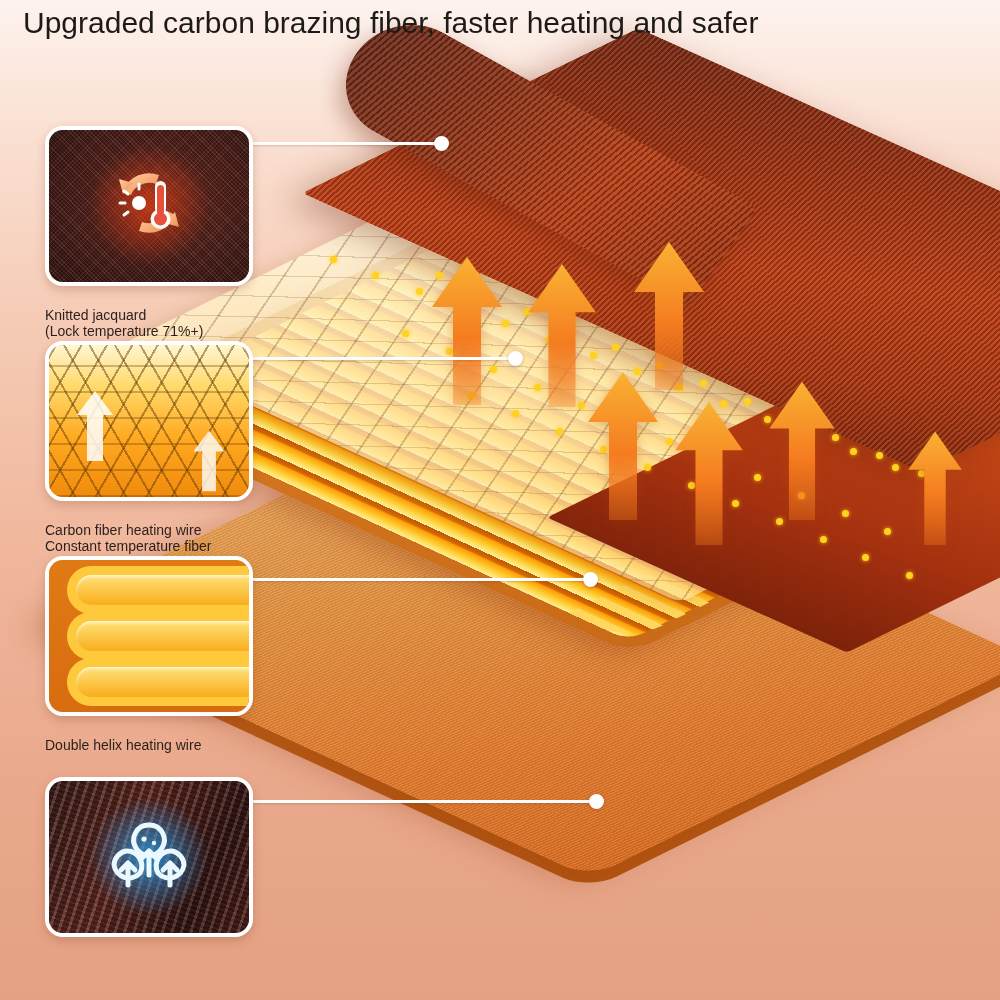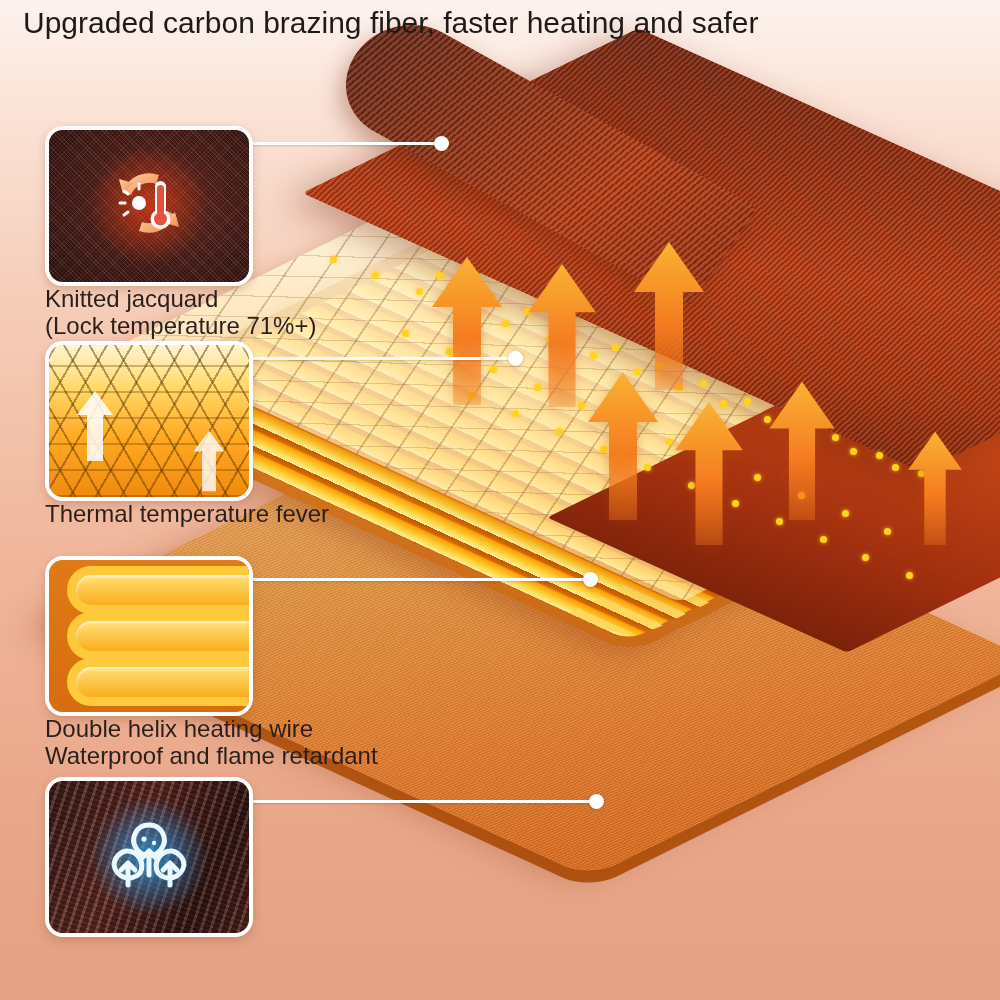--- a/index.html
+++ b/index.html
@@ -131,21 +131,21 @@
   .thumb{
     width:200px;height:152px;border-radius:18px;overflow:hidden;
     border:4px solid #ffffff;position:relative;
     box-shadow:0 4px 10px rgba(130,60,30,.25);
   }
   .thumb .ico{
     position:absolute;left:50%;top:50%;transform:translate(-50%,-50%);
     z-index:3;
   }
   .caption{
-    margin-top:0;font-size:24px;line-height:1.12;color:#2a1f1c;
+    margin-top:22px;font-size:14px;line-height:1.12;color:#2a1f1c;
     white-space:nowrap;
   }
   .caption div{display:block;}
 
   
   .tex-knit{
     position:absolute;inset:0;
     background:
       repeating-linear-gradient(45deg, rgba(255,255,255,.07) 0 1px, rgba(0,0,0,.18) 1px 3px),
       repeating-linear-gradient(-45deg, rgba(255,255,255,.05) 0 1px, rgba(0,0,0,.14) 1px 3px),
@@ -422,35 +422,35 @@
       <div class="thumb">
         <span class="tex-honey"></span>
         <svg style="position:absolute;left:26px;top:44px;z-index:4" width="40" height="74" viewBox="0 0 40 74">
           <path d="M20 2 L38 26 H28 V72 H12 V26 H2 Z" fill="rgba(255,255,255,.85)"></path>
         </svg>
         <svg style="position:absolute;left:142px;top:84px;z-index:4" width="36" height="64" viewBox="0 0 40 74">
           <path d="M20 2 L38 26 H28 V72 H12 V26 H2 Z" fill="rgba(255,255,255,.8)"></path>
         </svg>
       </div>
       <div class="caption">
-        <div>Thermal temperature fever</div>
+        <div>Carbon fiber heating wire</div>
+        <div>Constant temperature fiber</div>
       </div>
     </div>
 
     <div class="feature" style="top:556px;">
       <div class="thumb">
         <span class="tex-wire">
           <span class="loop" style="top:6px;"></span>
           <span class="loop" style="top:52px;"></span>
           <span class="loop" style="top:98px;"></span>
         </span>
       </div>
       <div class="caption">
         <div>Double helix heating wire</div>
-        <div>Waterproof and flame retardant</div>
       </div>
     </div>
 
     <div class="feature" style="top:777px;">
       <div class="thumb">
         <span class="tex-velvet"></span>
         <span class="ico">
           <svg width="86" height="76" viewBox="0 0 86 76">
             <g fill="none" stroke="#eaf8ff" stroke-width="5" stroke-linecap="round" stroke-linejoin="round">
               <path d="M43 8 a15 15 0 0 1 13 23 a15 15 0 0 1 -26 0 a15 15 0 0 1 13 -23z"></path>

